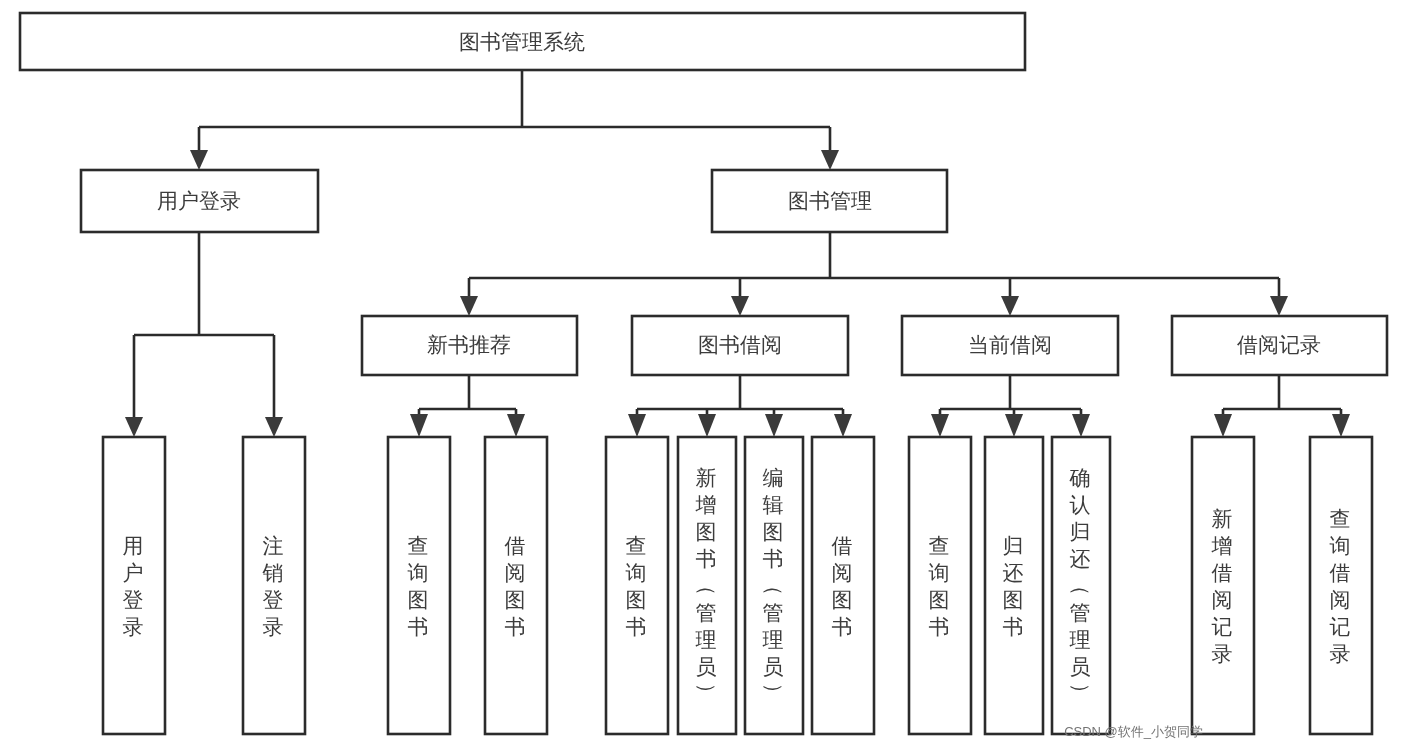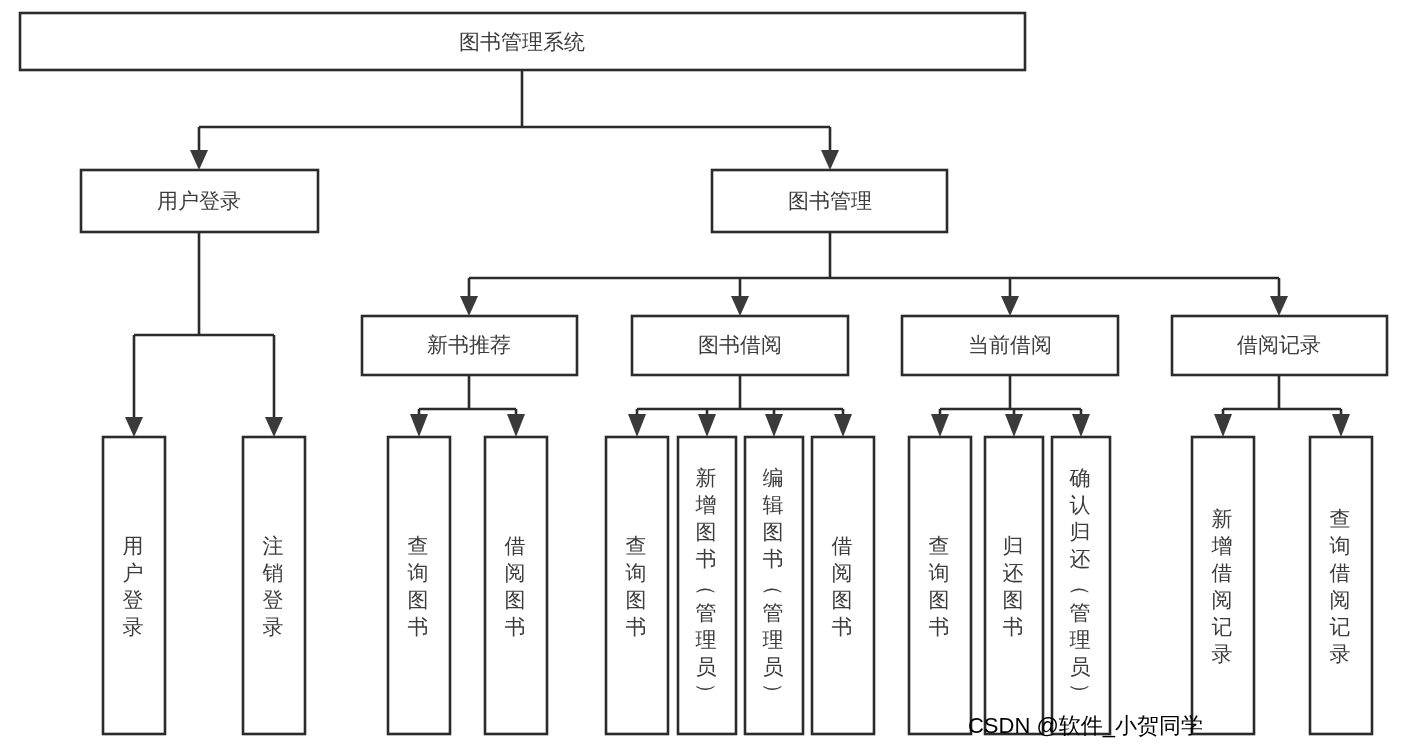--- a/index.html
+++ b/index.html
@@ -52,22 +52,22 @@
     font-family: "Liberation Sans", "DejaVu Sans", sans-serif;
     font-size: 21px;
     fill: #3c3c3c;
     letter-spacing: 2px;
   }
   .watermark {
     position: absolute;
     right: 8px;
     bottom: 6px;
     font-family: "Liberation Sans", "DejaVu Sans", sans-serif;
-    font-size: 22px;
-    color: #000000;
+    font-size: 13px;
+    color: #737373;
     white-space: nowrap;
     user-select: none;
     margin-left: 31px;
   }
 </style>
 </head>
 <body>
 
 <div id="diagram-root">
 

